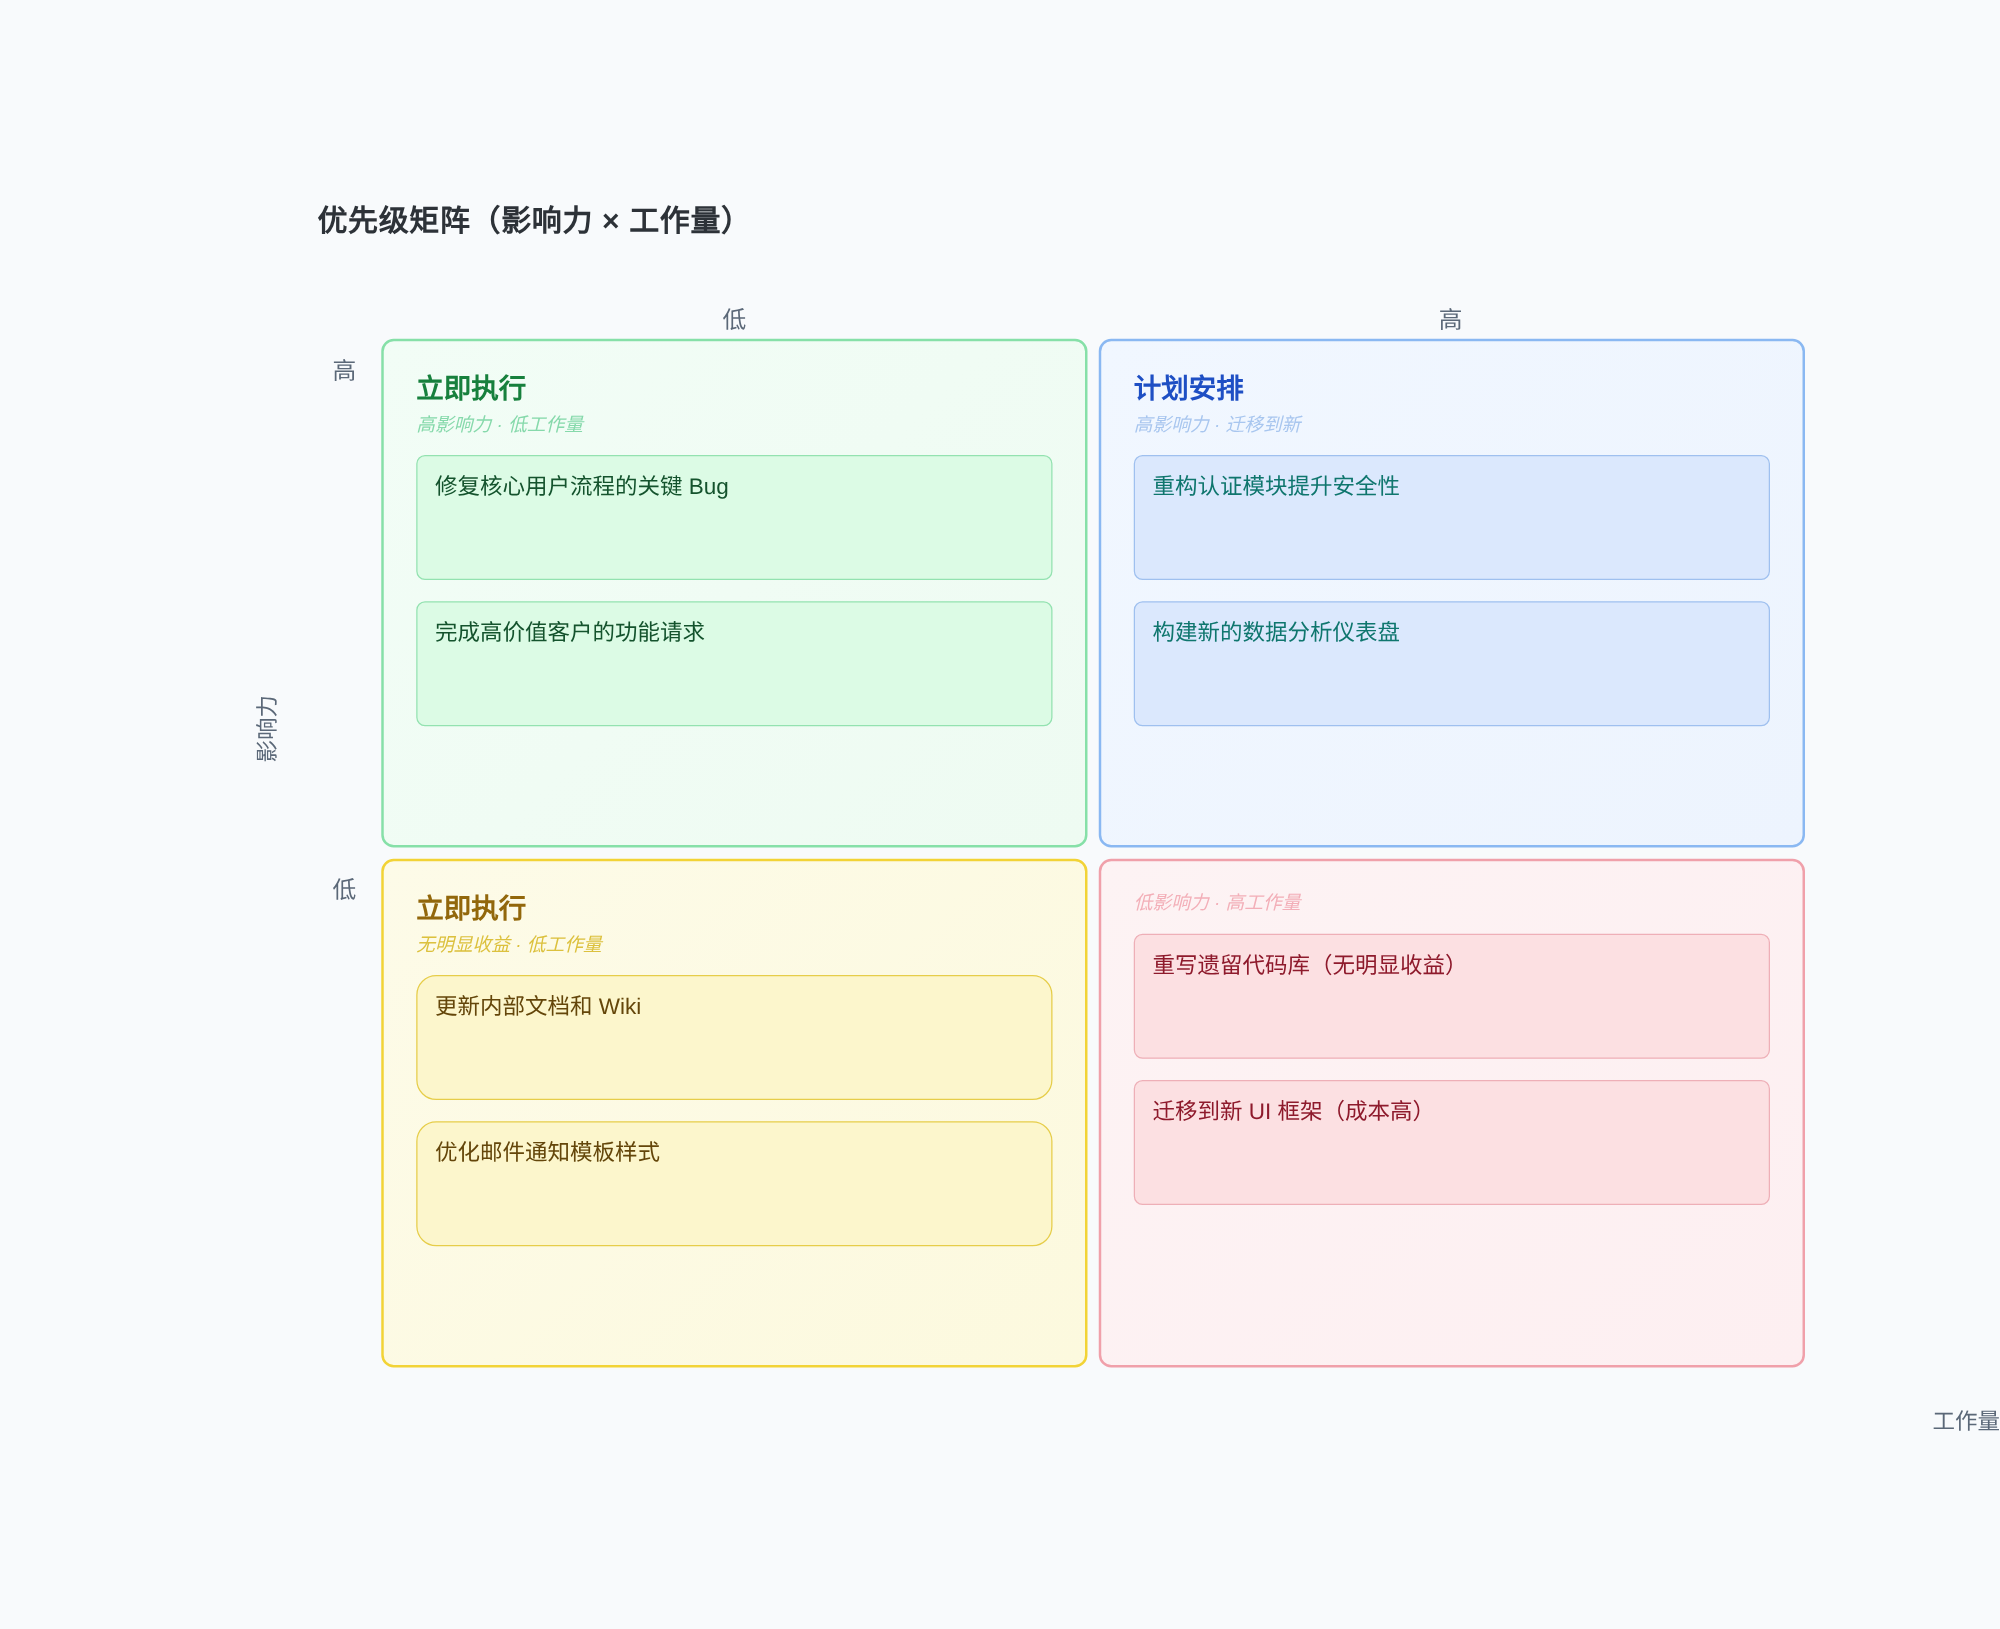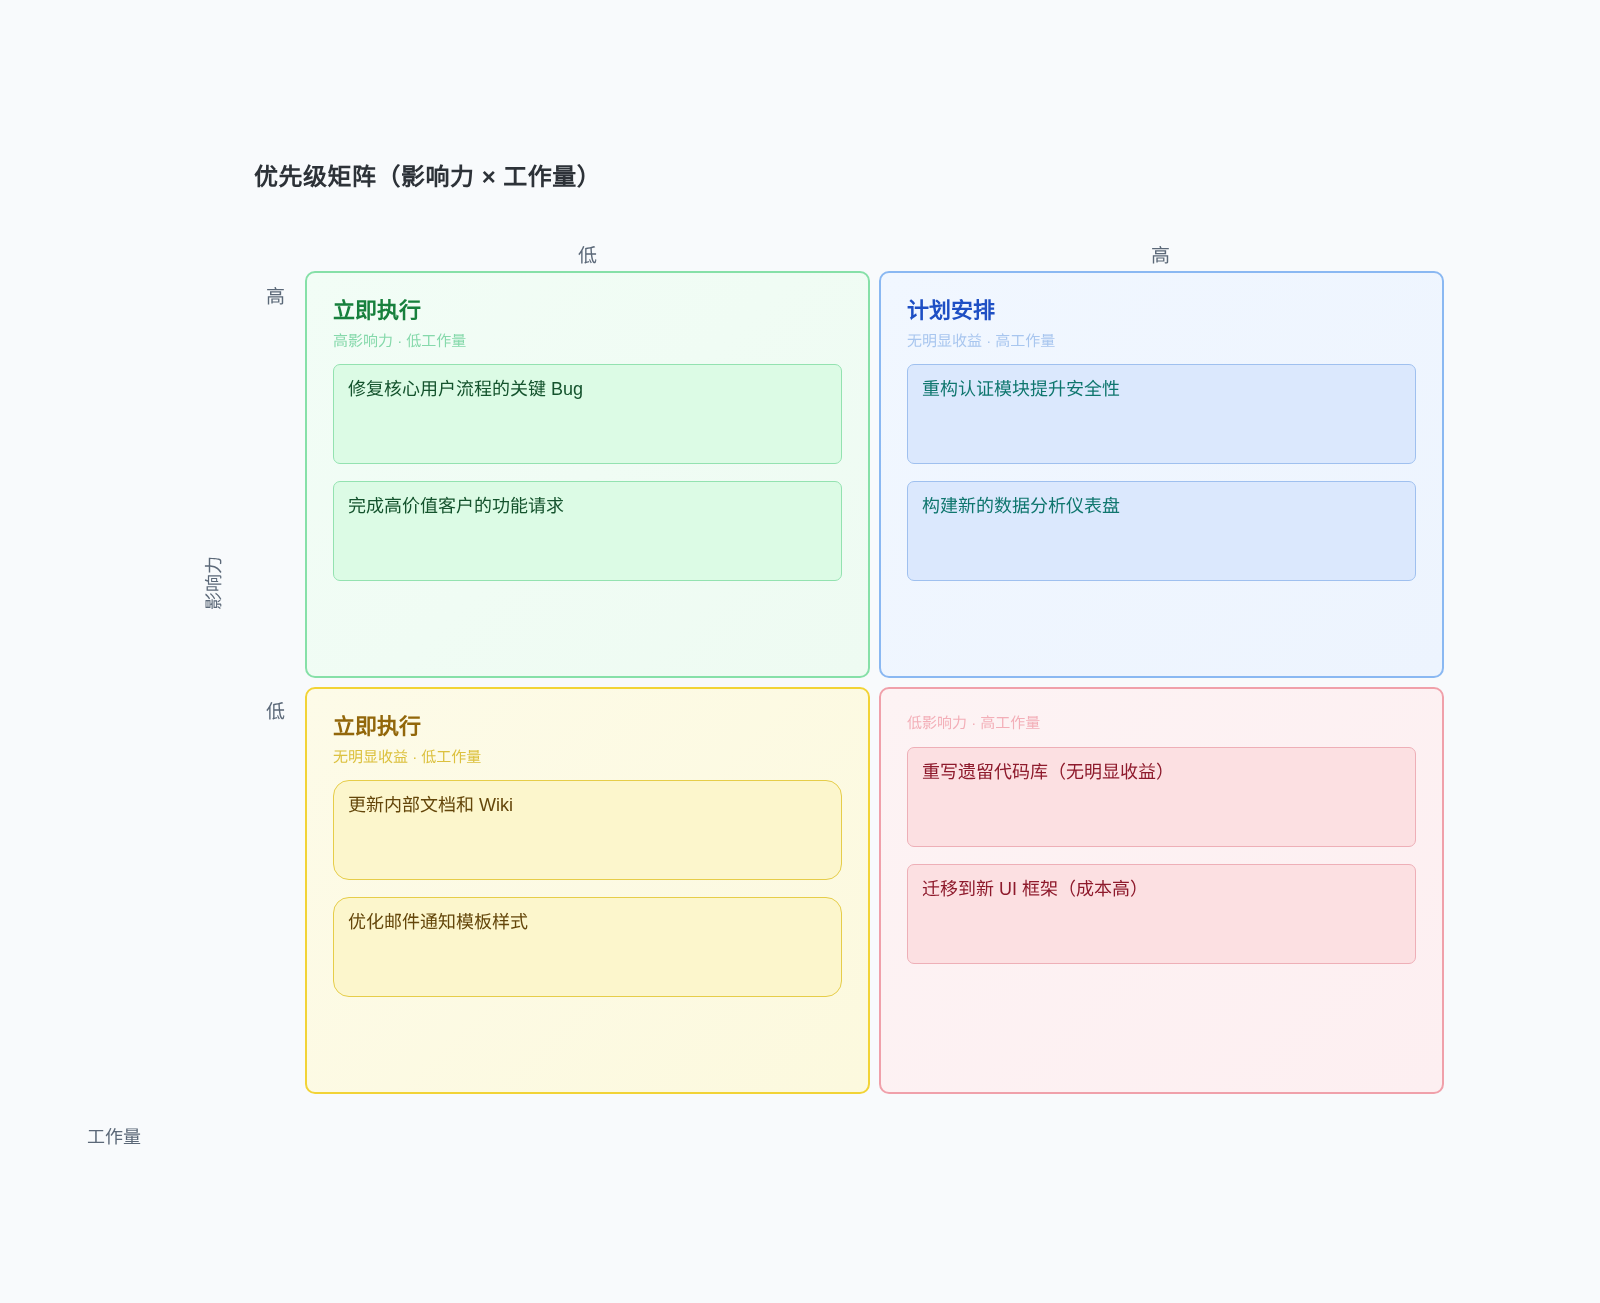--- a/index.html
+++ b/index.html
@@ -64,21 +64,21 @@
     white-space: nowrap;
     transform: rotate(-90deg);
     transform-origin: left top;
   }
 
   .axis-x-title {
     position: absolute;
     left: 0;
     right: 0;
     top: 1122px;
-    text-align: left;
+    text-align: right;
     font-size: 18px;
     color: #5b6878;
     padding-left: 87px;
     white-space: nowrap;
   }
 
   
   .matrix {
     position: absolute;
     left: 305px;
@@ -103,20 +103,21 @@
   .q-title {
     font-size: 22px;
     font-weight: bold;
     margin: 0 0 6px 0;
     line-height: 1.25;
   }
   .q-sub {
     font-size: 15px;
     margin: 0 0 14px 0;
     line-height: 1.3;
+    font-style: italic;
   }
 
   .card-list {
     display: flex;
     flex-direction: column;
     gap: 17px;
   }
 
   .card {
     height: 100px;
@@ -204,21 +205,21 @@
       <div class="q-title">立即执行</div>
       <div class="q-sub">高影响力 · 低工作量</div>
       <div class="card-list">
         <div class="card">修复核心用户流程的关键 Bug</div>
         <div class="card">完成高价值客户的功能请求</div>
       </div>
     </div>
 
     <div class="quadrant q-plan">
       <div class="q-title">计划安排</div>
-      <div class="q-sub">无明显收益 · 高工作量</div>
+      <div class="q-sub">高影响力 · 迁移到新</div>
       <div class="card-list">
         <div class="card">重构认证模块提升安全性</div>
         <div class="card">构建新的数据分析仪表盘</div>
       </div>
     </div>
 
     <div class="quadrant q-delegate">
       <div class="q-title">立即执行</div>
       <div class="q-sub">无明显收益 · 低工作量</div>
       <div class="card-list">

